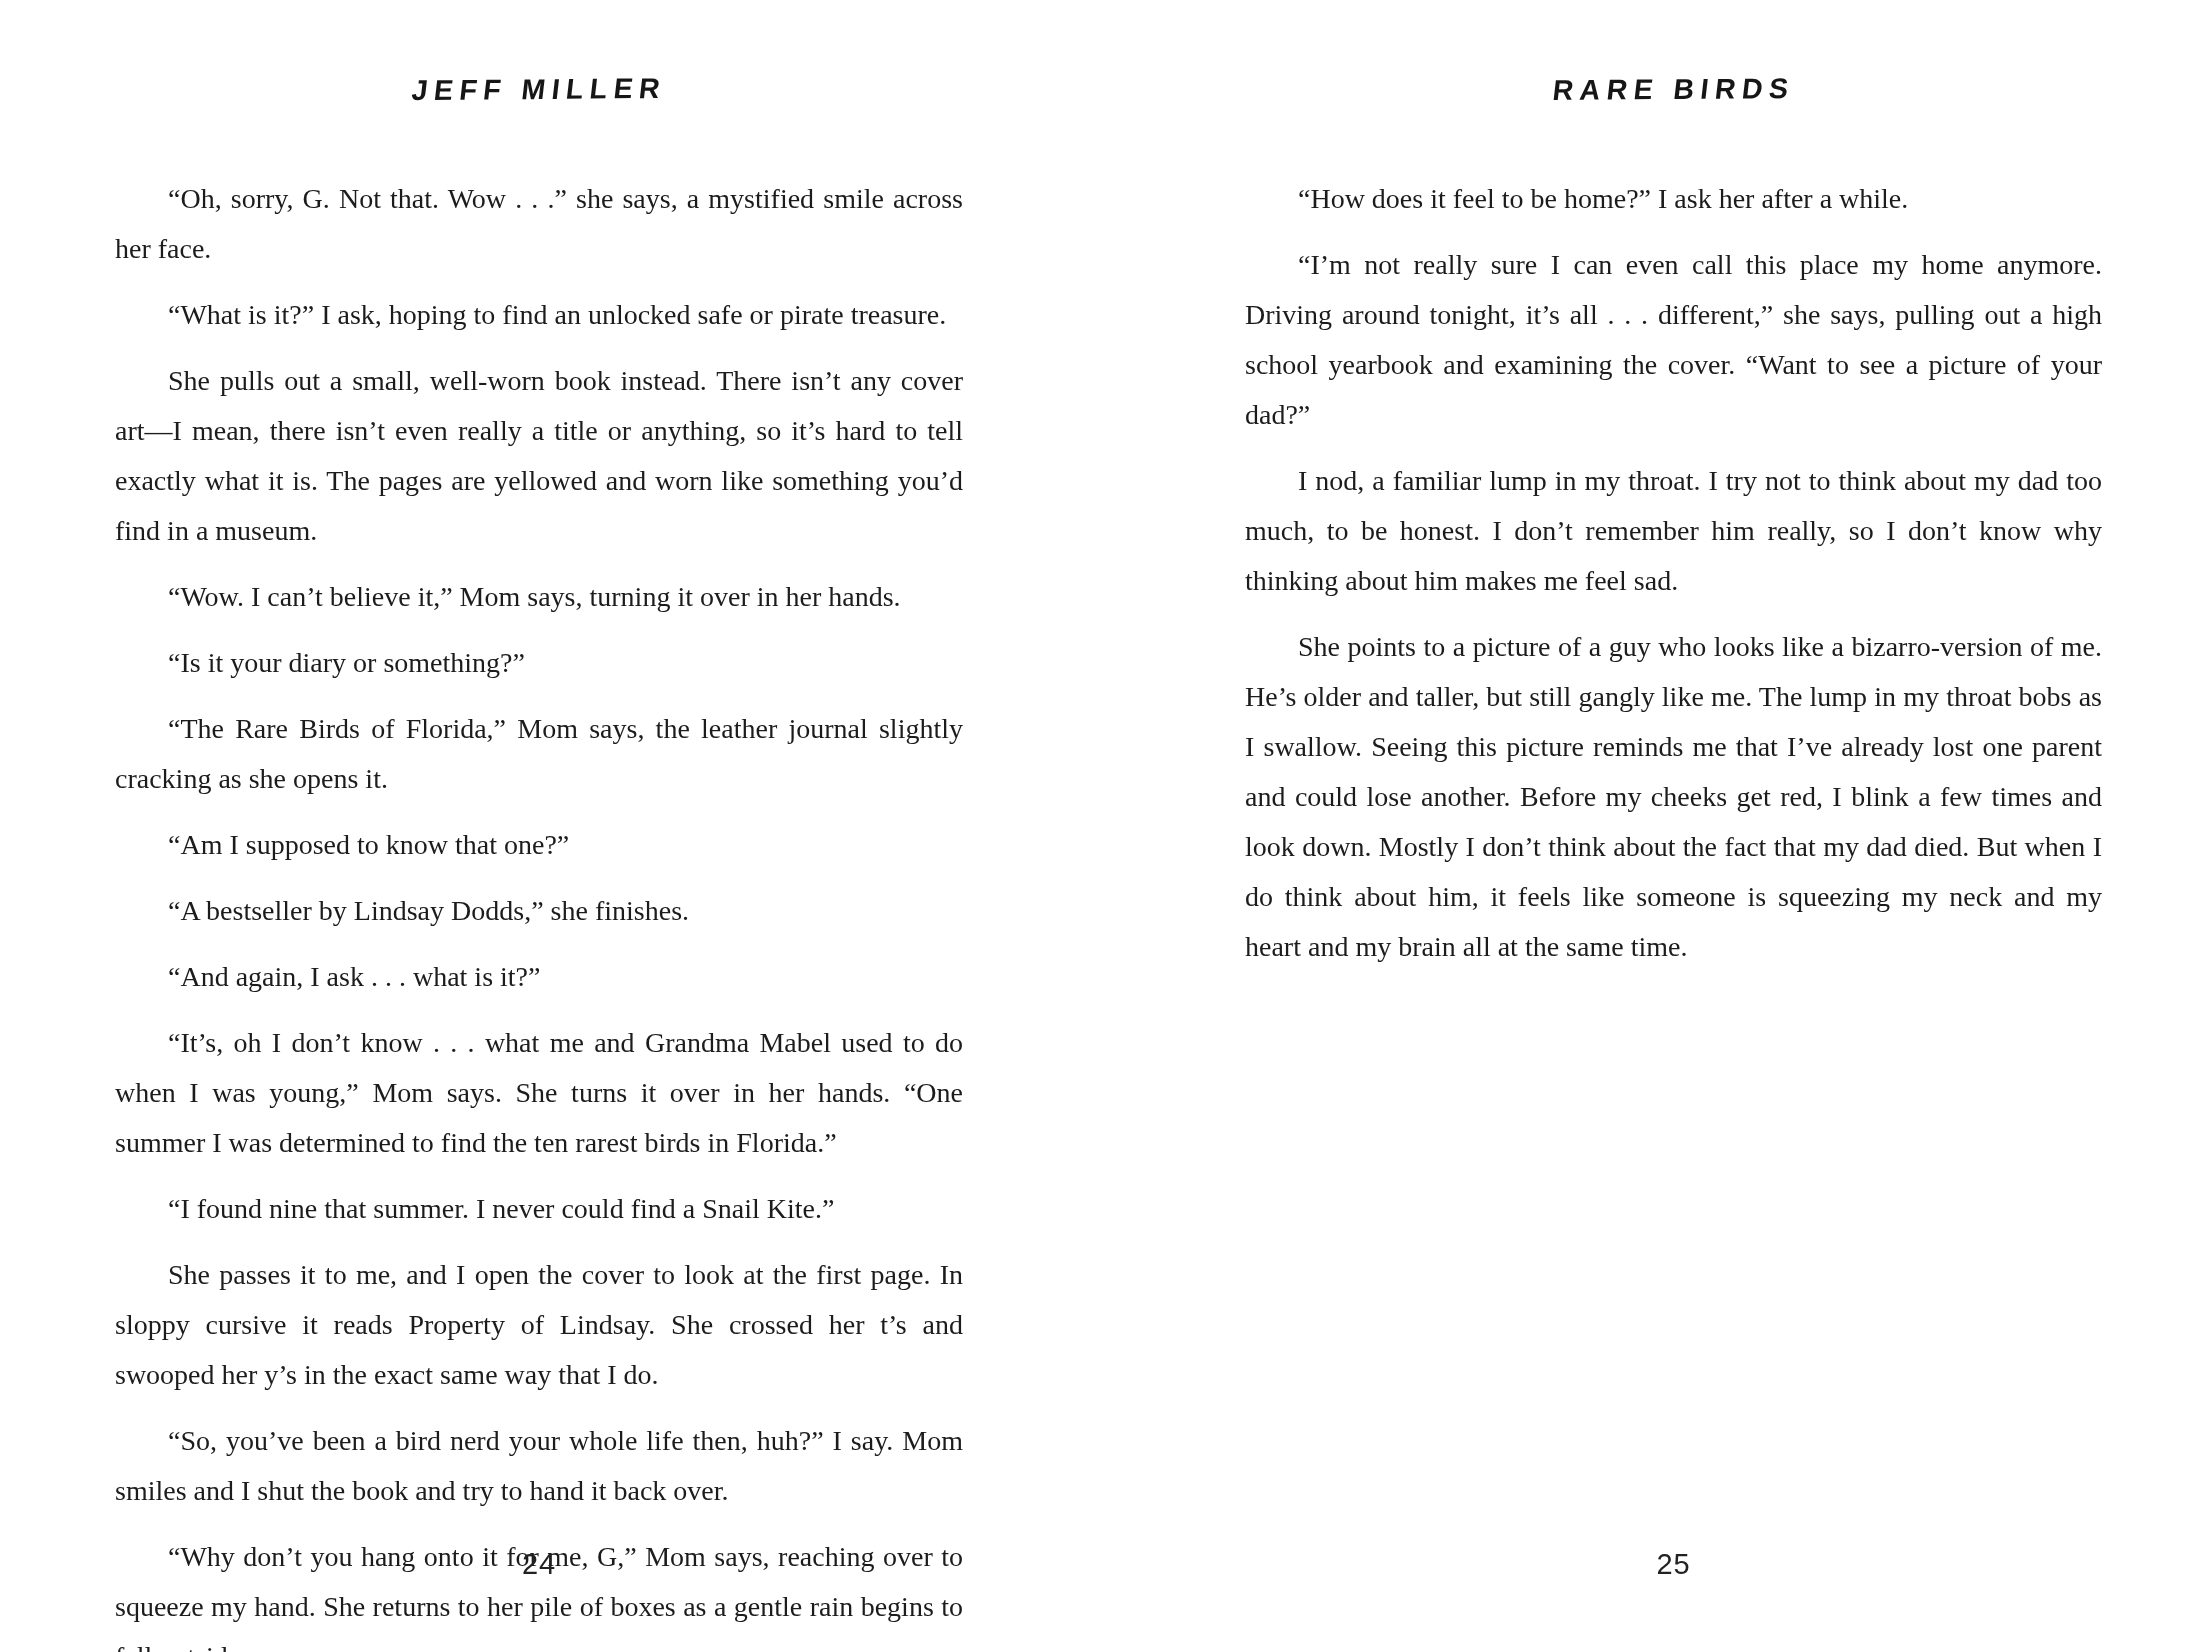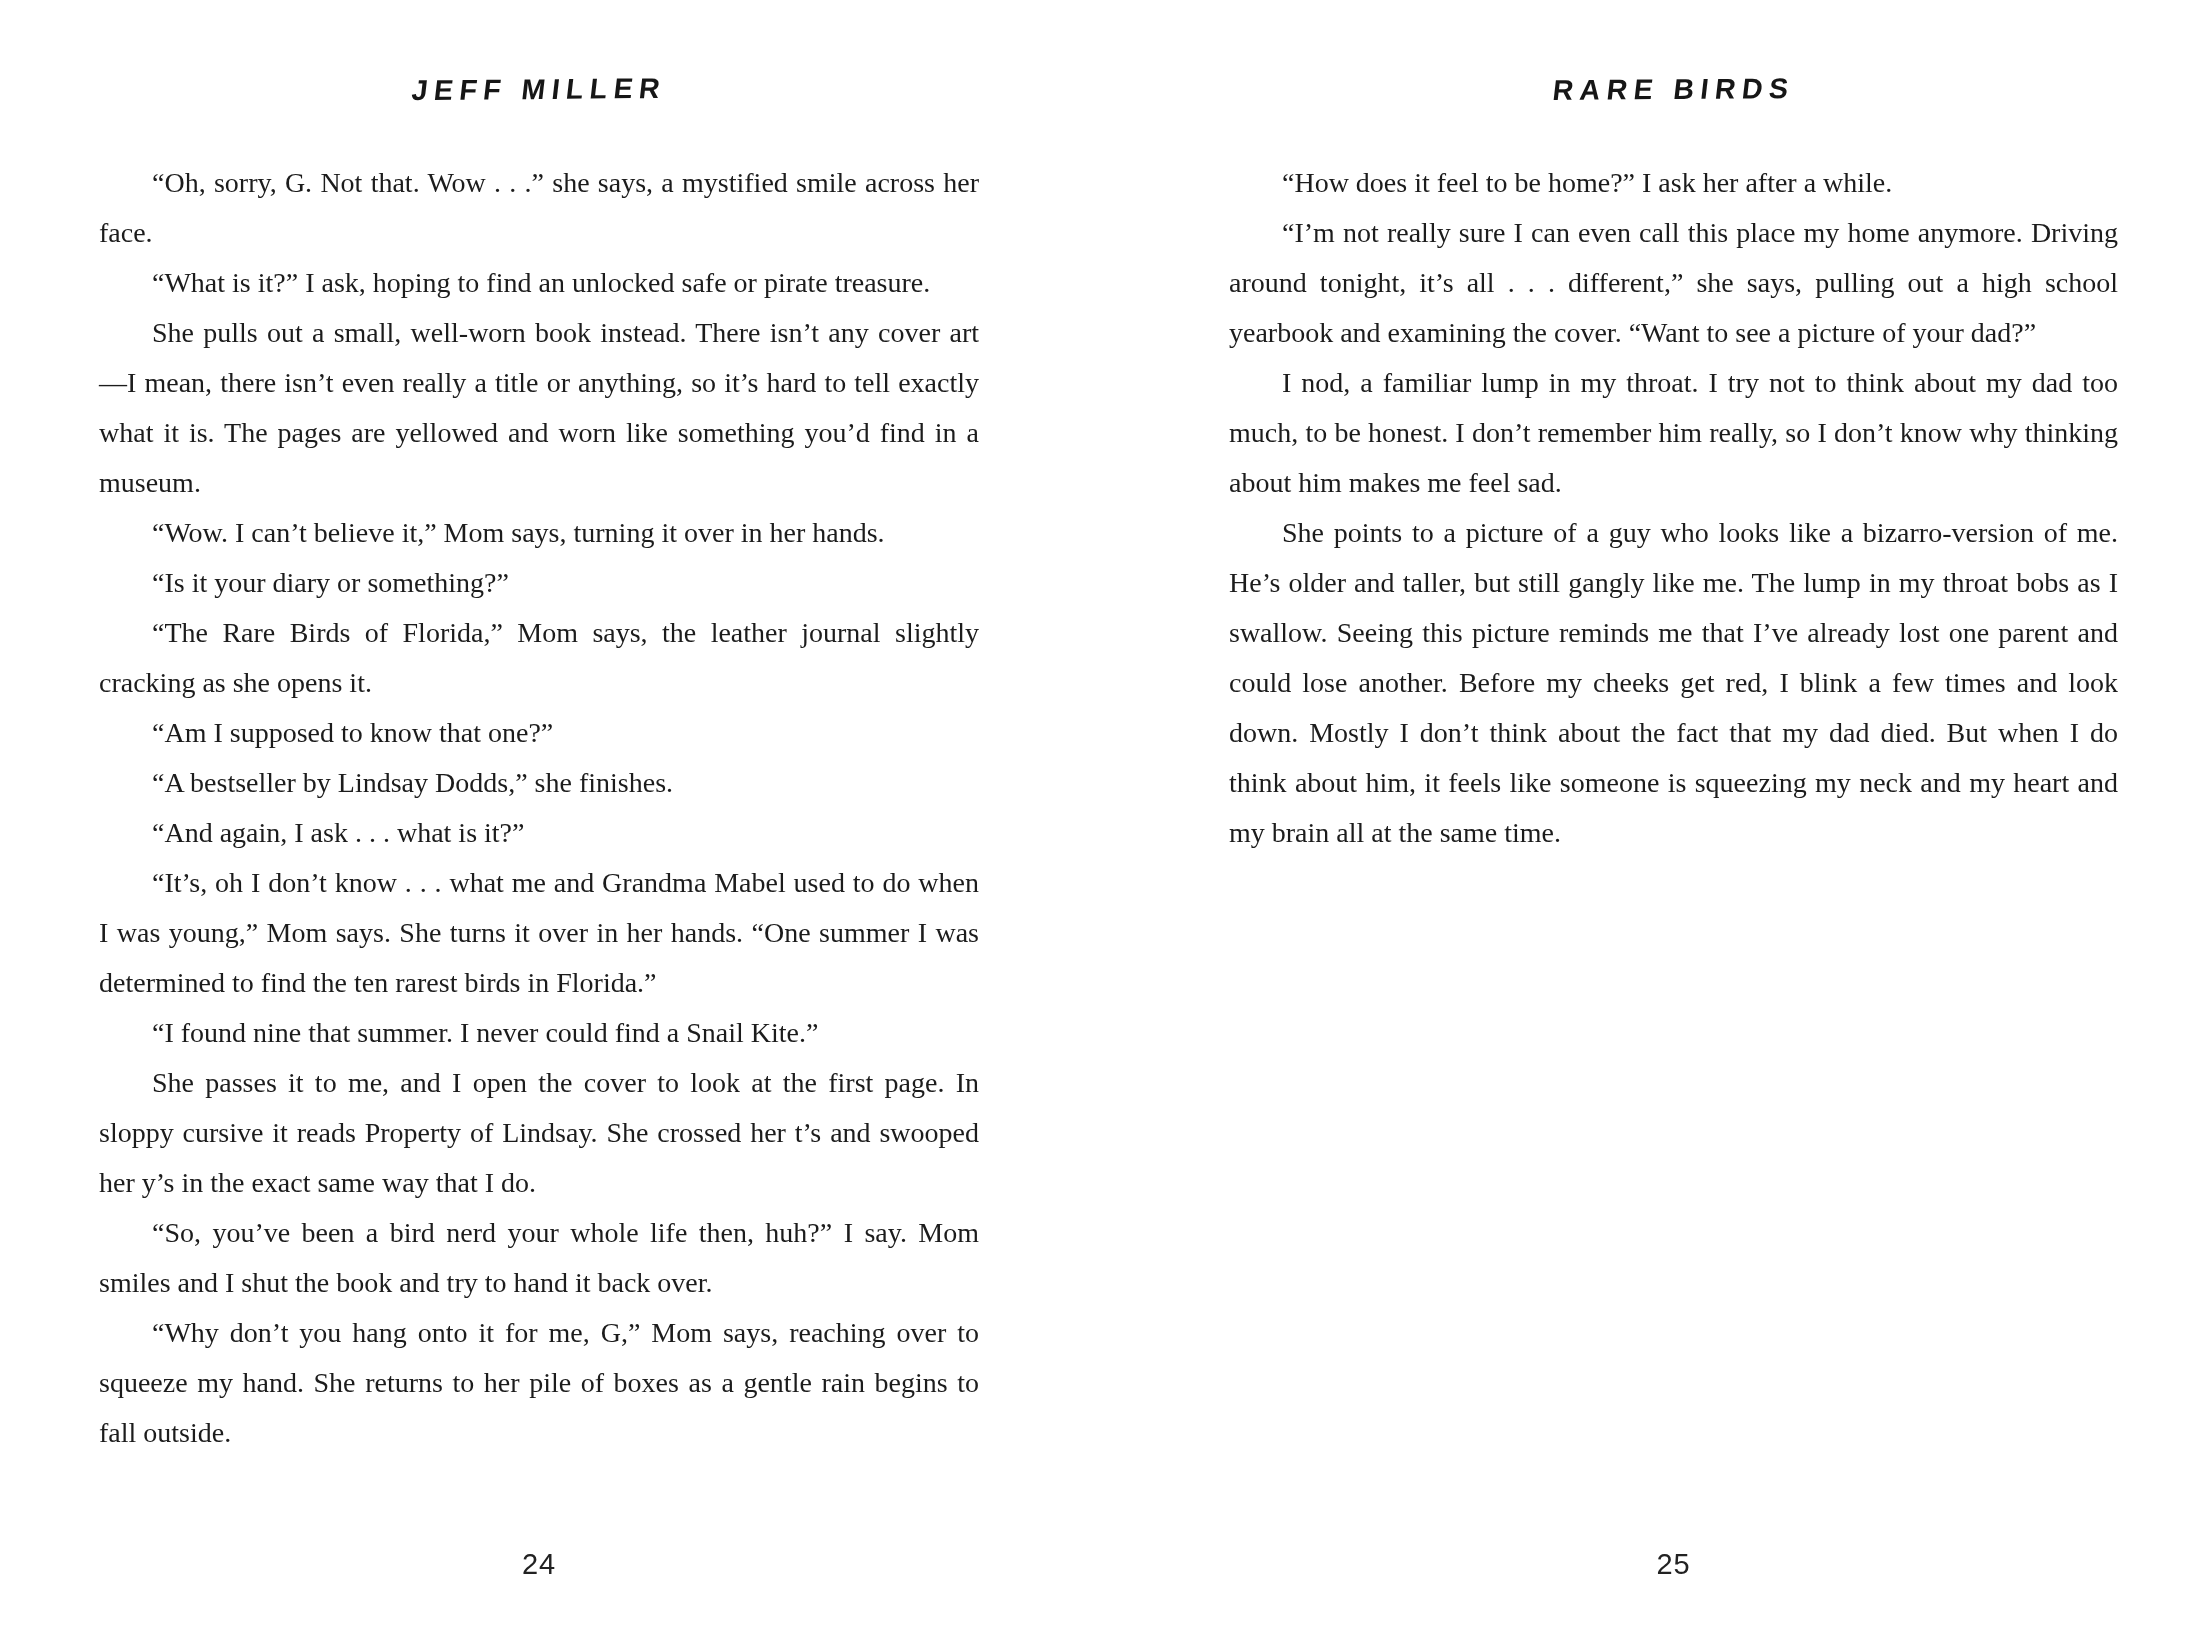--- a/index.html
+++ b/index.html
@@ -46,21 +46,21 @@
   .page-body {
     position: absolute;
     top: 158px;
     left: 0;
     right: 0;
     font-size: 28px;
     line-height: 50px;
     text-align: justify;
   }
   .para {
-    margin: 0;
+    margin: 16px;
     padding: 0;
     text-indent: 53px;
   }
   .it { }
 
   .page-number {
     position: absolute;
     top: 1548px;
     left: 0;
     right: 0;

